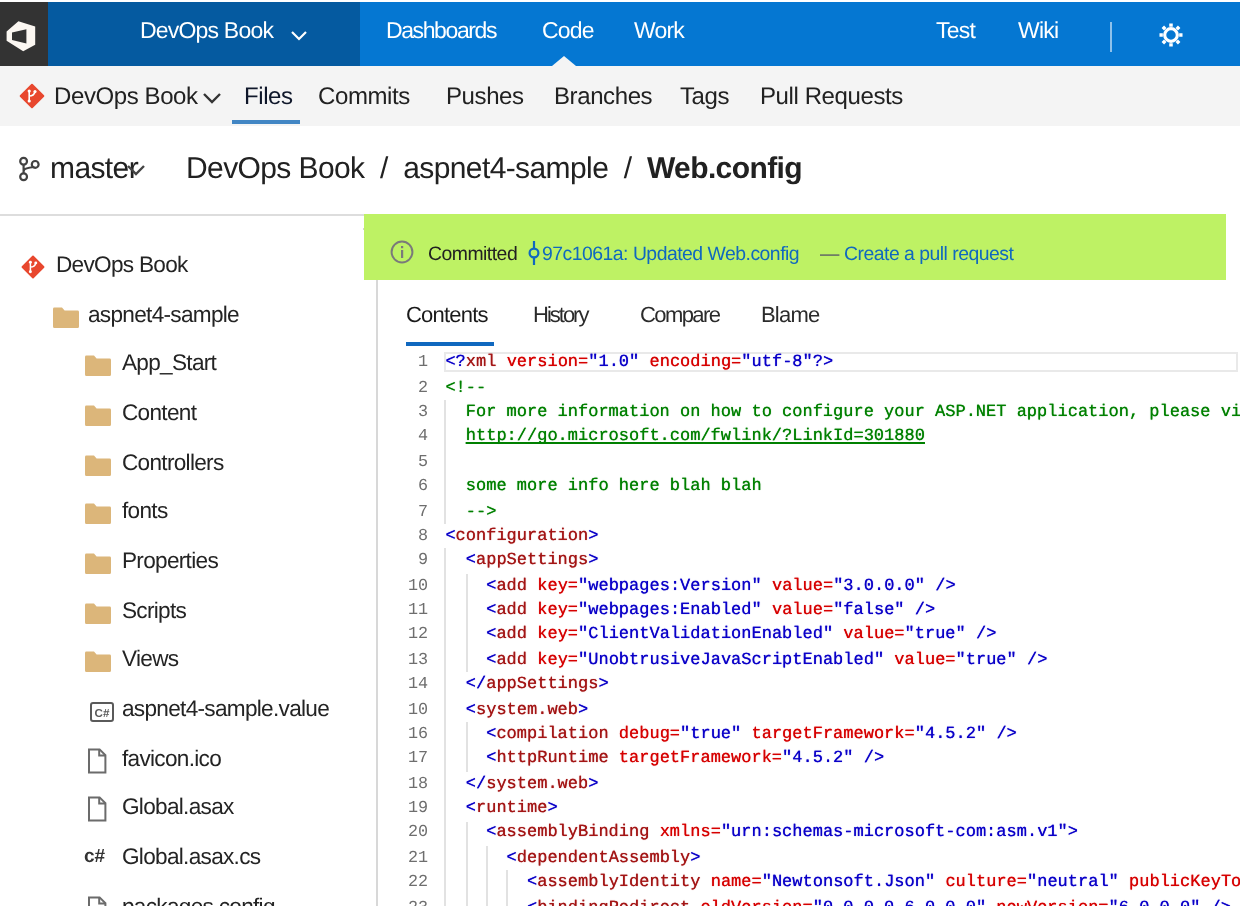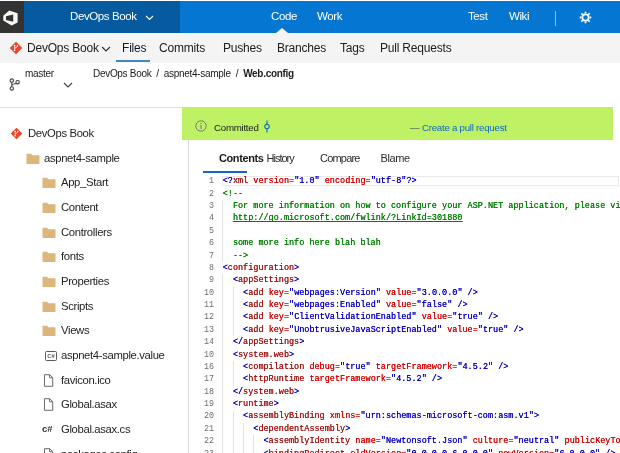--- a/index.html
+++ b/index.html
@@ -14,21 +14,21 @@
   font-size:11.5px;letter-spacing:-0.4px;white-space:nowrap}
 #code-ul{position:absolute;left:276px;top:26.5px;width:0;height:0;border-left:6.5px solid transparent;border-right:6.5px solid transparent;border-bottom:5px solid #f4f4f4}
 #tsep{position:absolute;left:555px;top:10px;width:1px;height:15px;background:rgba(255,255,255,.55)}
 
 #bar2{position:absolute;left:0;top:33px;width:620px;height:30px;background:#f4f4f4}
 .b2{position:absolute;top:0;height:30px;line-height:30px;font-size:12px;
   letter-spacing:-0.2px;color:#212121;white-space:nowrap}
 .b2.sel{color:#0f172a}
 #files-ul{position:absolute;left:115.5px;top:27px;width:34px;height:2px;background:#4286c4}
 
-.crumb{position:absolute;top:52px;height:43px;line-height:43px;font-size:10px;
+.crumb{position:absolute;top:63px;height:43px;line-height:43px;font-size:15px;
   letter-spacing:-0.3px;color:#212121;white-space:nowrap}
 
 #side{position:absolute;left:0;top:106.5px;width:189px;height:346.5px;background:#fff;
   border-right:1px solid #d8d8d8;border-top:1px solid #ddd}
 .trow{position:absolute;height:24.5px;line-height:24.5px;font-size:11.3px;
   letter-spacing:-0.35px;color:#242424;white-space:nowrap}
 .ticon{position:absolute}
 
 #commitbar{position:absolute;left:182px;top:107.2px;width:430.5px;height:32.4px;background:#bef264}
 .cb{position:absolute;top:15px;height:11px;line-height:11px;font-size:9.7px;
@@ -59,20 +59,21 @@
   <div id="logo">
     <svg width="15" height="16" viewBox="0 0 15 16" style="position:absolute;left:2.5px;top:9px">
       <path d="M0.3 5.8 L6.2 0.6 L14.6 3.2 L14.6 12.4 L8.6 15.6 L0.3 10.4 Z M3 6.3 L10.2 4.6 L10.2 11.7 L3 10 Z" fill="#fbf7f2" fill-rule="evenodd"></path>
     </svg>
   </div>
   <div id="proj"></div>
   <span class="tnav" style="left:70px">DevOps Book</span>
   <svg class="abs" width="9" height="6" viewBox="0 0 9 6" style="left:145px;top:13.5px">
     <path d="M1 1 L4.5 4.5 L8 1" stroke="#fff" stroke-width="1.1" fill="none"></path>
   </svg>
+  <span class="tnav" style="left:193px;letter-spacing:-0.7px">Dashboards</span>
   <span class="tnav" style="left:271px">Code</span>
   <div id="code-ul"></div>
   <span class="tnav" style="left:317px">Work</span>
   <span class="tnav" style="left:468px">Test</span>
   <span class="tnav" style="left:509px">Wiki</span>
   <div id="tsep"></div>
   <svg class="abs" width="13" height="13" viewBox="0 0 14 14" style="left:579px;top:10px">
     <g stroke="#fff" fill="none">
       <circle cx="7" cy="7" r="3.4" stroke-width="1.7"></circle>
       <path stroke-width="1.9" d="M7 0.8 L7 2.6 M7 11.4 L7 13.2 M0.8 7 L2.6 7 M11.4 7 L13.2 7 M2.6 2.6 L3.9 3.9 M10.1 10.1 L11.4 11.4 M11.4 2.6 L10.1 3.9 M3.9 10.1 L2.6 11.4"></path>
@@ -186,25 +187,26 @@
   <svg class="abs" width="12" height="12" viewBox="0 0 12 12" style="left:12.5px;top:13.2px">
     <circle cx="6" cy="6" r="5.2" fill="none" stroke="#7a7a7a" stroke-width="1"></circle>
     <rect x="5.5" y="5" width="1.1" height="4" fill="#7a7a7a"></rect>
     <rect x="5.5" y="3" width="1.1" height="1.1" fill="#7a7a7a"></rect>
   </svg>
   <span class="cb" style="left:32px;color:#212121">Committed</span>
   <svg class="abs" width="8" height="13" viewBox="0 0 8 13" style="left:81px;top:13.2px">
     <circle cx="4" cy="6.5" r="2.2" fill="none" stroke="#1068bf" stroke-width="1.1"></circle>
     <path d="M4 0.5 L4 4 M4 9 L4 12.5" stroke="#1068bf" stroke-width="1.1"></path>
   </svg>
+  <span class="cb blue" style="left:89px">97c1061a: Updated Web.config</span>
   <span class="cb" style="left:228px;color:#556">—</span>
   <span class="cb blue" style="left:240px">Create a pull request</span>
 </div>
 
-<span class="tab" style="left:219px;font-weight:bold;color:#1a1a1a">Contents</span>
+<span class="tab" style="left:203px;font-weight:normal;color:#1a1a1a">Contents</span>
 <span class="tab" style="left:266.5px;letter-spacing:-1px">History</span>
 <span class="tab" style="left:320px;letter-spacing:-0.8px">Compare</span>
 <span class="tab" style="left:380.5px">Blame</span>
 <div id="contents-ul"></div>
 
 <div id="gutter">
     <div>1</div>
     <div>2</div>
     <div>3</div>
     <div>4</div>

